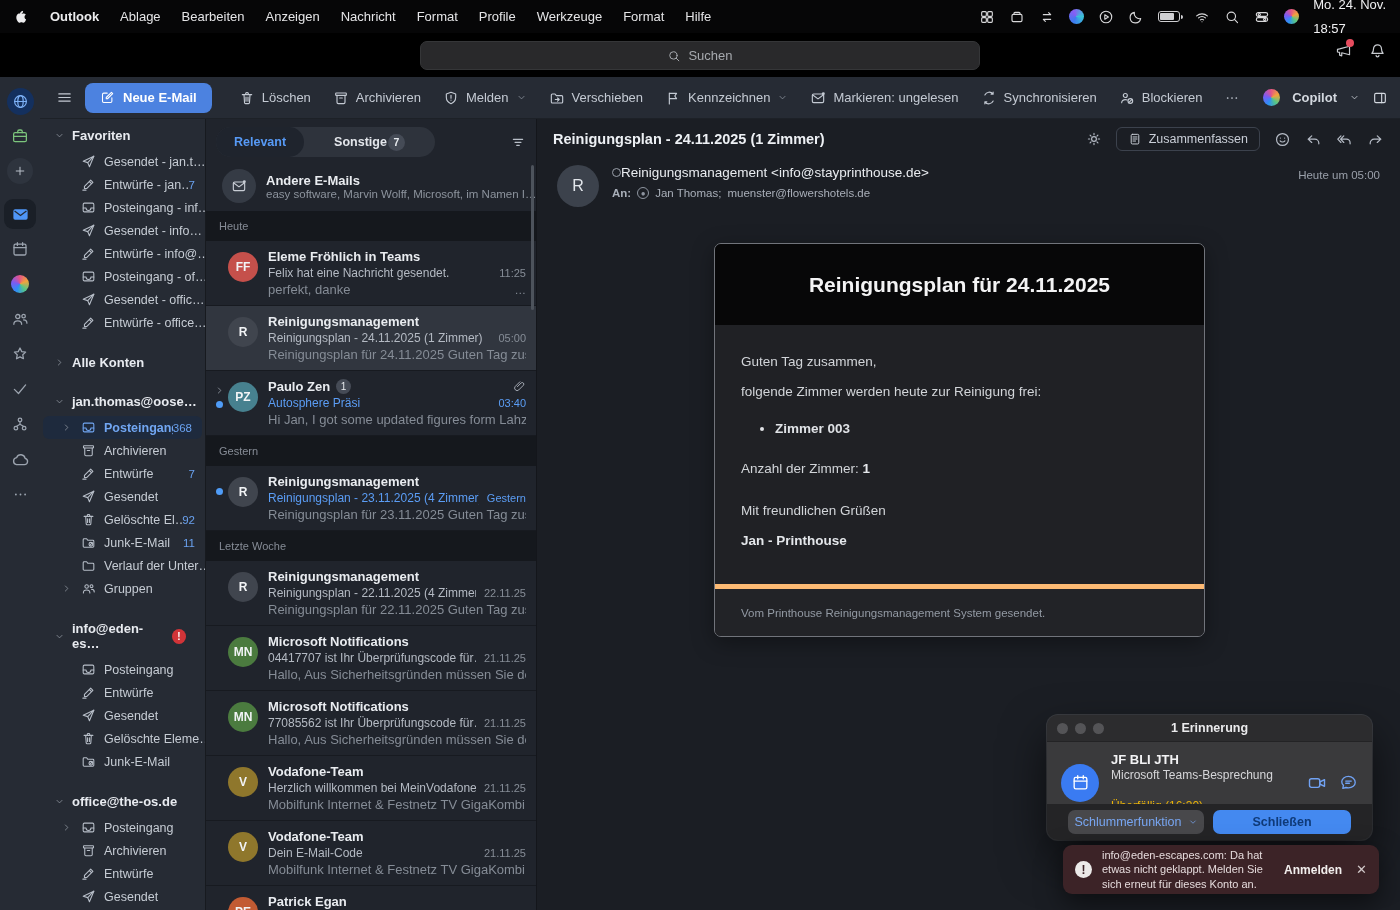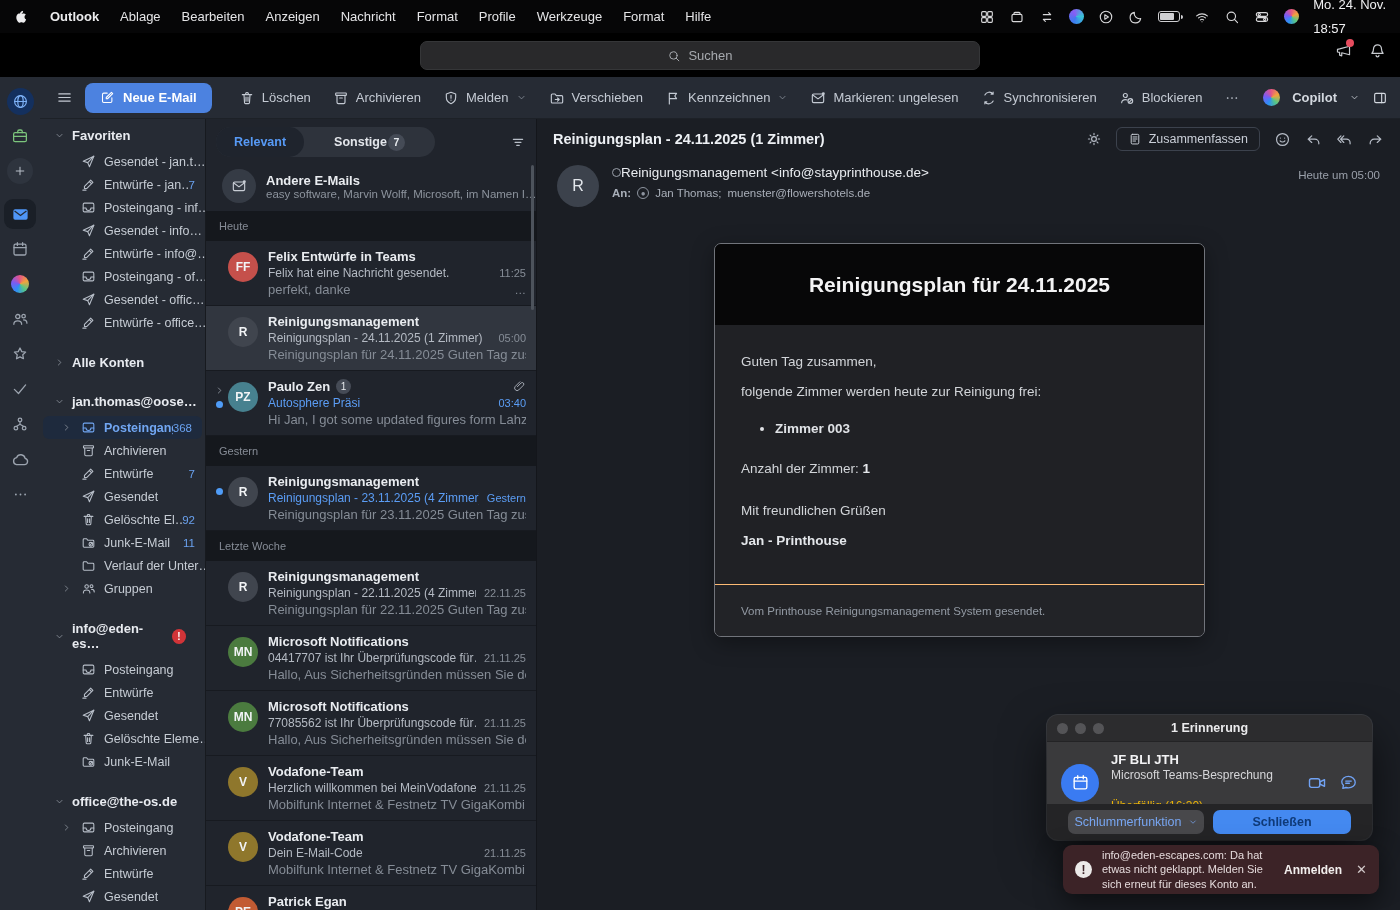--- a/index.html
+++ b/index.html
@@ -111,21 +111,21 @@
   .mhead { height:81px; background:#070708; display:flex; align-items:center; justify-content:center; }
   .mtitle { font-size:21px; font-weight:700; color:#f3f3f4; }
   .mbody { padding:29px 26px 0 26px; font-size:13.5px; color:#d2d5d9; }
   .mbody p { margin-bottom:15px; }
   .mbody ul { margin:22px 0 8px 34px; }
   .mbody li { font-weight:700; color:#dfe2e6; margin-bottom:4px; }
   .anz { margin-top:25px; }
   .anz b { color:#e4e7eb; }
   .closing { margin-top:27px; margin-bottom:6px; }
   .sig { font-weight:700; color:#e4e7eb; }
-  .mfoot { position:absolute; left:0; right:0; bottom:0; height:52px; border-top:1px solid #fdba74; background:#222327; display:flex; align-items:center; padding:0 26px; font-size:11.5px; color:#939aa4; }
+  .mfoot { position:absolute; left:0; right:0; bottom:0; height:52px; border-top:5px solid #fdba74; background:#222327; display:flex; align-items:center; padding:0 26px; font-size:11.5px; color:#939aa4; }
 
   
   .reminder { position:absolute; left:1047px; top:715px; width:325px; height:125px; background:#3a3a3c; border-radius:11px; overflow:hidden; box-shadow:0 20px 45px rgba(0,0,0,.6), 0 0 0 1px rgba(255,255,255,.14); }
   .rem-title { position:relative; height:27px; background:#2c2c2e; border-bottom:1px solid #232325; display:flex; align-items:center; justify-content:center; font-size:12.5px; font-weight:700; color:#eaeaec; }
   .tlights { position:absolute; left:10px; top:8px; display:flex; gap:7px; }
   .tl { width:11px; height:11px; border-radius:50%; background:#55555а; background:#545457; }
   .rem-body { display:flex; align-items:center; gap:12px; padding:10px 14px 8px 14px; }
   .rem-ic { width:38px; height:38px; border-radius:50%; background:#3a7bf2; color:#fff; display:flex; align-items:center; justify-content:center; flex:none; }
   .rem-t1 { font-size:13px; font-weight:700; color:#f2f2f4; }
   .rem-t2 { font-size:12px; color:#d6d6d9; margin-top:1px; }
@@ -797,21 +797,21 @@
     </span>
   </div>
 
   <div class="lsec">Heute</div>
 
   <div class="mrow">
     <div class="mind"></div>
     <div class="mav" style="background: rgb(197, 80, 75);">FF</div>
     <div class="mc">
       <div class="l1">
-          <span class="msender">Felix Entwürfe in Teams</span>
+          <span class="msender">Eleme Fröhlich in Teams</span>
         </div>
       <div class="l2">
           <span class="msub">Felix hat eine Nachricht gesendet.</span>
           <span class="mtime">11:25</span>
         </div>
       <div class="l3">
           <span class="mprev">perfekt, danke</span>
           <span class="mmore">…</span>
         </div>
     </div>

